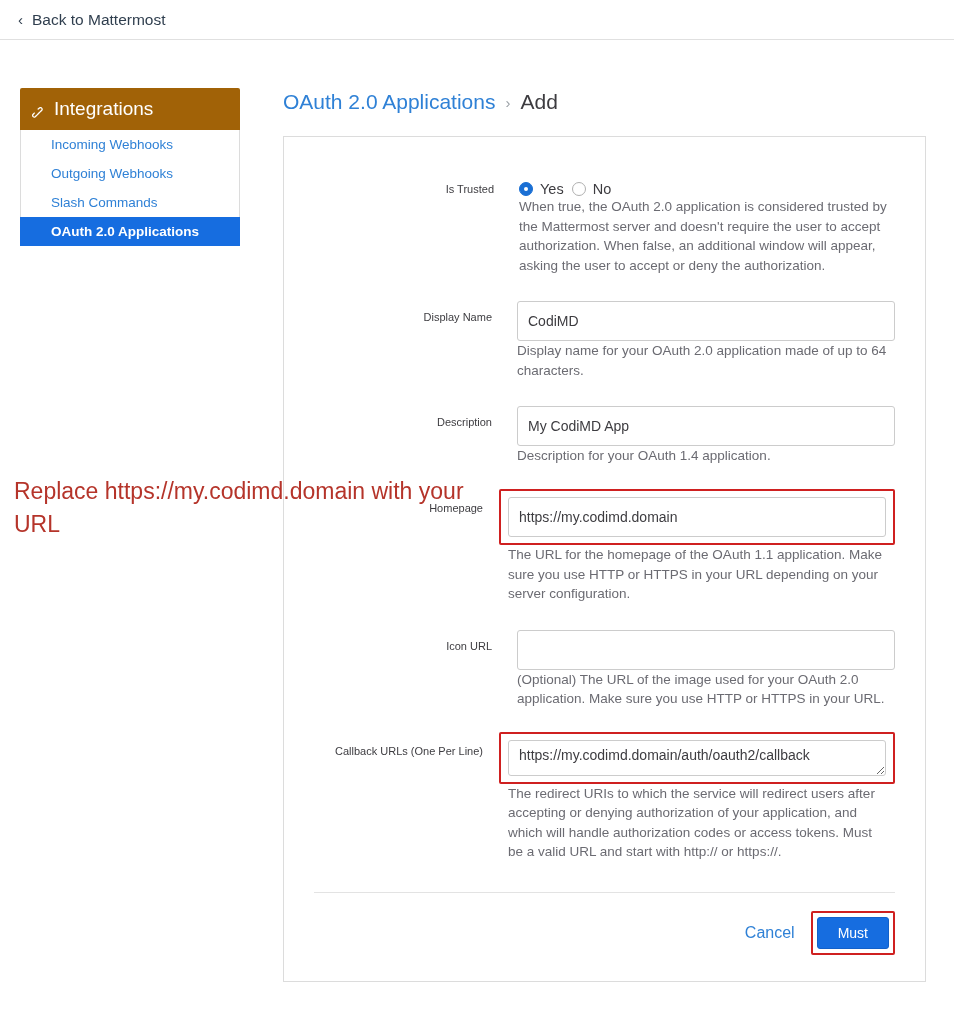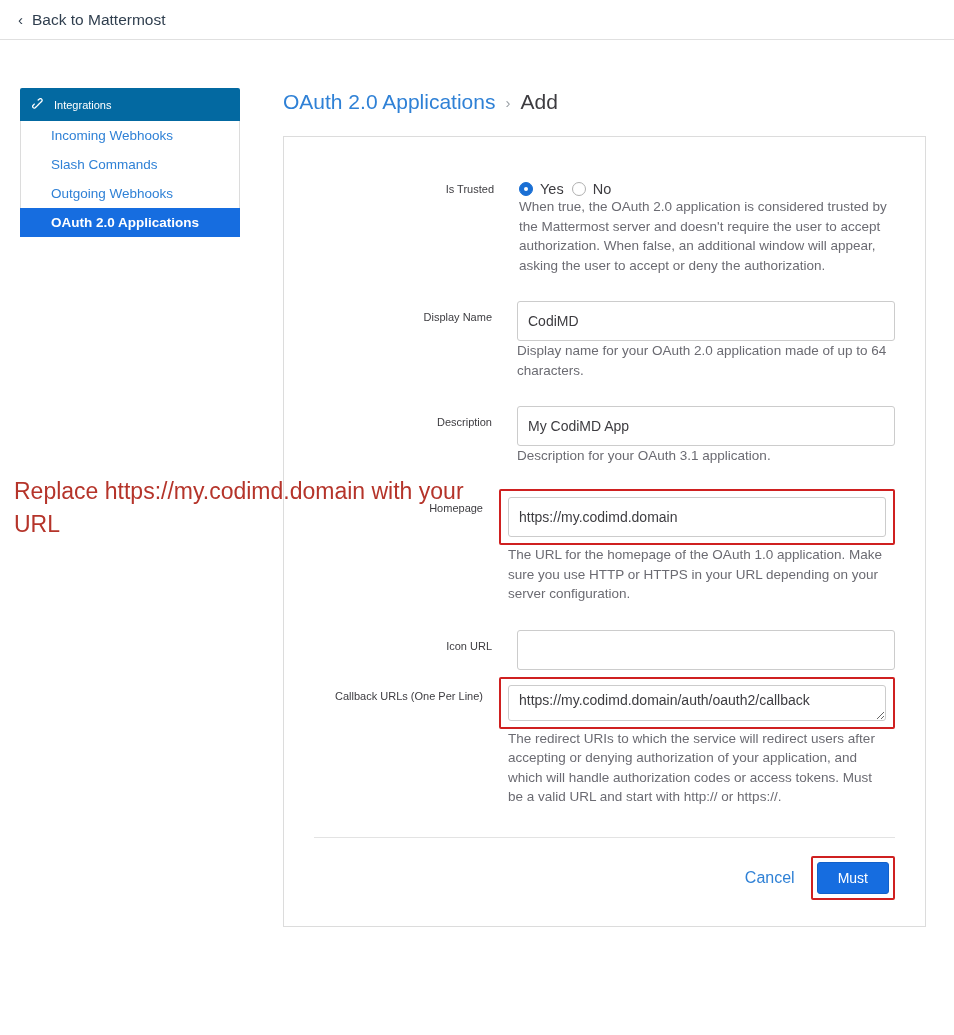--- a/index.html
+++ b/index.html
@@ -31,23 +31,23 @@
     font-size: 15.5px;
     color: #2f3e4e;
   }
 
   
   .body-wrap { display: flex; padding-top: 48px; }
 
   
   .sidebar { width: 220px; margin-left: 20px; }
   .side-head {
-    background: #0369a1;
+    background: #a16207;
     color: #fff;
-    font-size: 11px;
+    font-size: 19px;
     padding: 10px 12px;
     display: flex;
     align-items: center;
     gap: 9px;
     border-radius: 2px 2px 0 0;
   }
   .side-head .link-icon { display:inline-block; width:13px; height:13px; color:#fff; }
   .side-list {
     border: 1px solid #dcdcdc;
     border-top: none;
@@ -230,24 +230,24 @@
             <path d="M10.5 5.5 L12 4 a2 2 0 0 0-2.8-2.8 L7.6 2.6"></path>
           </svg>
         </span>
         <span>Integrations</span>
       </div>
       <div class="side-list">
         <div class="side-item">
           <span>Incoming Webhooks</span>
         </div>
         <div class="side-item">
+          <span>Outgoing Webhooks</span>
+        </div>
+        <div class="side-item">
           <span>Slash Commands</span>
-        </div>
-        <div class="side-item">
-          <span>Outgoing Webhooks</span>
         </div>
         <div class="side-item active">
           <span>OAuth 2.0 Applications</span>
         </div>
       </div>
     </div>
 
     <div class="main">
 
       <div class="breadcrumb">
@@ -280,38 +280,39 @@
           <div class="form-field">
             <input class="txt" type="text" value="CodiMD" style="">
             <div class="help">Display name for your OAuth 2.0 application made of up to 64 characters.</div>
           </div>
         </div>
 
         <div class="form-row">
           <div class="form-label">Description</div>
           <div class="form-field">
             <input class="txt" type="text" value="My CodiMD App" style="">
-            <div class="help">Description for your OAuth 3.1 application.</div>
+            <div class="help">Description for your OAuth 1.4 application.</div>
           </div>
         </div>
 
         <div class="form-row">
           <div class="form-label">Homepage</div>
           <div class="form-field">
             <span class="hl">
               <input class="txt" type="text" value="https://my.codimd.domain" style="">
             </span>
-            <div class="help">The URL for the homepage of the OAuth 1.0 application. Make sure you use HTTP or HTTPS in your URL depending on your server configuration.</div>
+            <div class="help">The URL for the homepage of the OAuth 1.1 application. Make sure you use HTTP or HTTPS in your URL depending on your server configuration.</div>
           </div>
         </div>
 
         <div class="form-row">
           <div class="form-label">Icon URL</div>
           <div class="form-field">
             <input class="txt" type="text" value="" style="">
+            <div class="help">(Optional) The URL of the image used for your OAuth 2.0 application. Make sure you use HTTP or HTTPS in your URL.</div>
           </div>
         </div>
 
         <div class="form-row">
           <div class="form-label">Callback URLs (One Per Line)</div>
           <div class="form-field">
             <span class="hl">
               <textarea class="txt" rows="1" style="">https://my.codimd.domain/auth/oauth2/callback</textarea>
             </span>
             <div class="help">The redirect URIs to which the service will redirect users after accepting or denying authorization of your application, and which will handle authorization codes or access tokens. Must be a valid URL and start with http:// or https://.</div>

